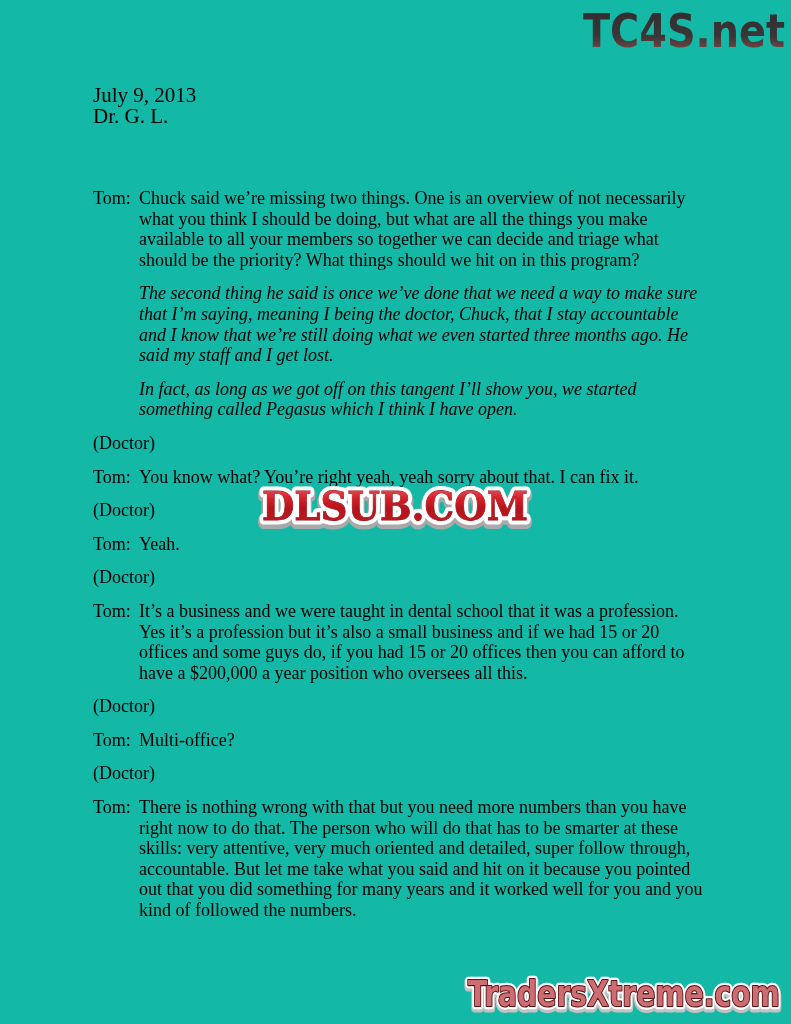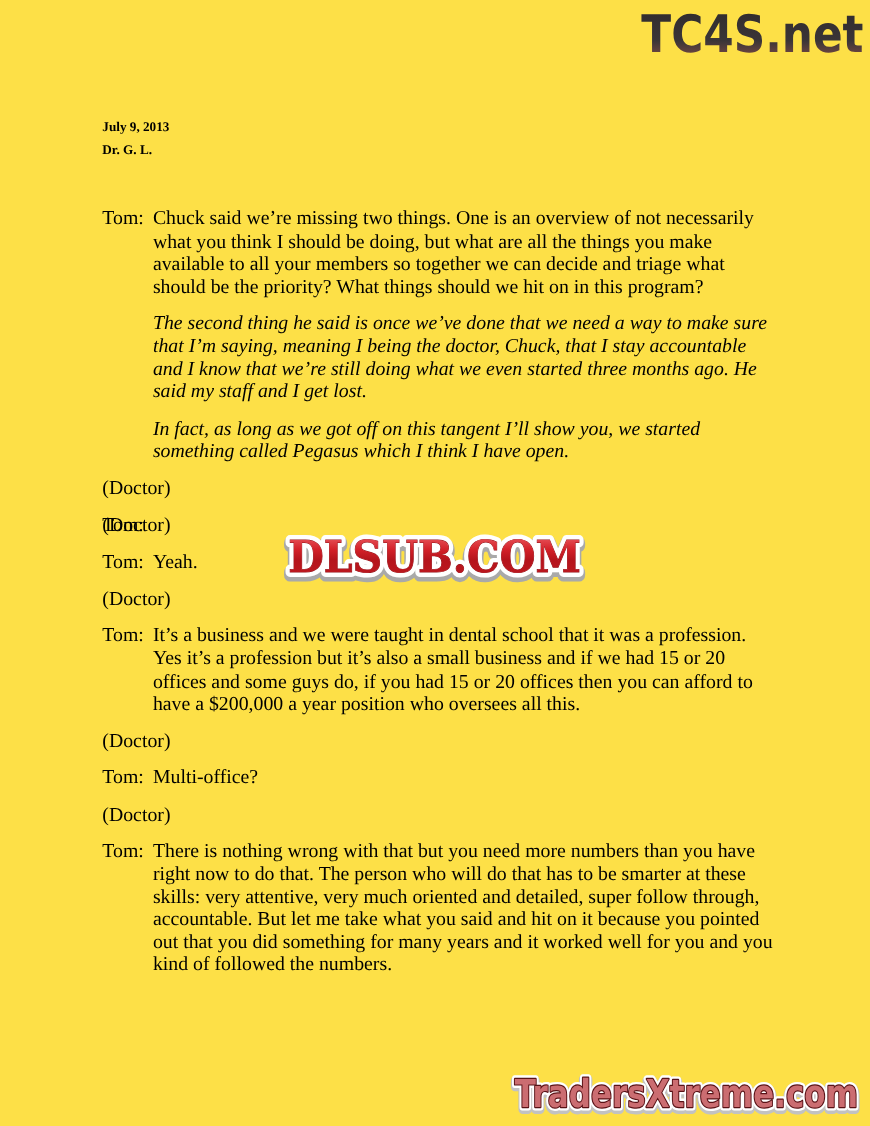--- a/index.html
+++ b/index.html
@@ -1,35 +1,35 @@
 <!DOCTYPE html>
 <html><head>
 <meta charset="utf-8">
 <style>
   html, body { margin: 0; padding: 0; background: #ffffff; }
   .page {
     position: relative;
     width: 791px;
     height: 1024px;
-    background: #fde047;
+    background: #14b8a6;
     overflow: hidden;
     font-family: "Liberation Serif", serif;
     color: #000000;
   }
 
   
   .tc4s-logo { position: absolute; top: 0px; right: 2px; }
 
   
   .doc-header {
     position: absolute;
     left: 93px;
-    top: 105px;
-    font-size: 12px;
-    font-weight: bold;
+    top: 85px;
+    font-size: 21px;
+    font-weight: normal;
     line-height: 21px;
     white-space: nowrap;
   }
 
   
   .transcript {
     position: absolute;
     left: 93px;
     top: 188px;
     width: 612px;
@@ -71,21 +71,21 @@
   <div class="doc-header">
     <div>July 9, 2013</div>
     <div>Dr. G. L.</div>
   </div>
 
   <div class="transcript">
       <div class="para speech"><span class="speaker">Tom:</span><span>Chuck said we’re missing two things. One is an overview of not necessarily what you think I should be doing, but what are all the things you make available to all your members so together we can decide and triage what should be the priority? What things should we hit on in this program?</span></div>
       <div class="para cont"><span>The second thing he said is once we’ve done that we need a way to make sure that I’m saying, meaning I being the doctor, Chuck, that I stay accountable and I know that we’re still doing what we even started three months ago. He said my staff and I get lost.</span></div>
       <div class="para cont"><span>In fact, as long as we got off on this tangent I’ll show you, we started something called Pegasus which I think I have open.</span></div>
       <div class="para plain"><span>(Doctor)</span></div>
-      <div class="para speech"><span class="speaker">Tom:</span></div>
+      <div class="para speech"><span class="speaker">Tom:</span><span>You know what? You’re right yeah, yeah sorry about that. I can fix it.</span></div>
       <div class="para plain"><span>(Doctor)</span></div>
       <div class="para speech"><span class="speaker">Tom:</span><span>Yeah.</span></div>
       <div class="para plain"><span>(Doctor)</span></div>
       <div class="para speech"><span class="speaker">Tom:</span><span>It’s a business and we were taught in dental school that it was a profession. Yes it’s a profession but it’s also a small business and if we had 15 or 20 offices and some guys do, if you had 15 or 20 offices then you can afford to have a $200,000 a year position who oversees all this.</span></div>
       <div class="para plain"><span>(Doctor)</span></div>
       <div class="para speech"><span class="speaker">Tom:</span><span>Multi-office?</span></div>
       <div class="para plain"><span>(Doctor)</span></div>
       <div class="para speech"><span class="speaker">Tom:</span><span>There is nothing wrong with that but you need more numbers than you have right now to do that. The person who will do that has to be smarter at these skills: very attentive, very much oriented and detailed, super follow through, accountable. But let me take what you said and hit on it because you pointed out that you did something for many years and it worked well for you and you kind of followed the numbers.</span></div>
     </div>
 

